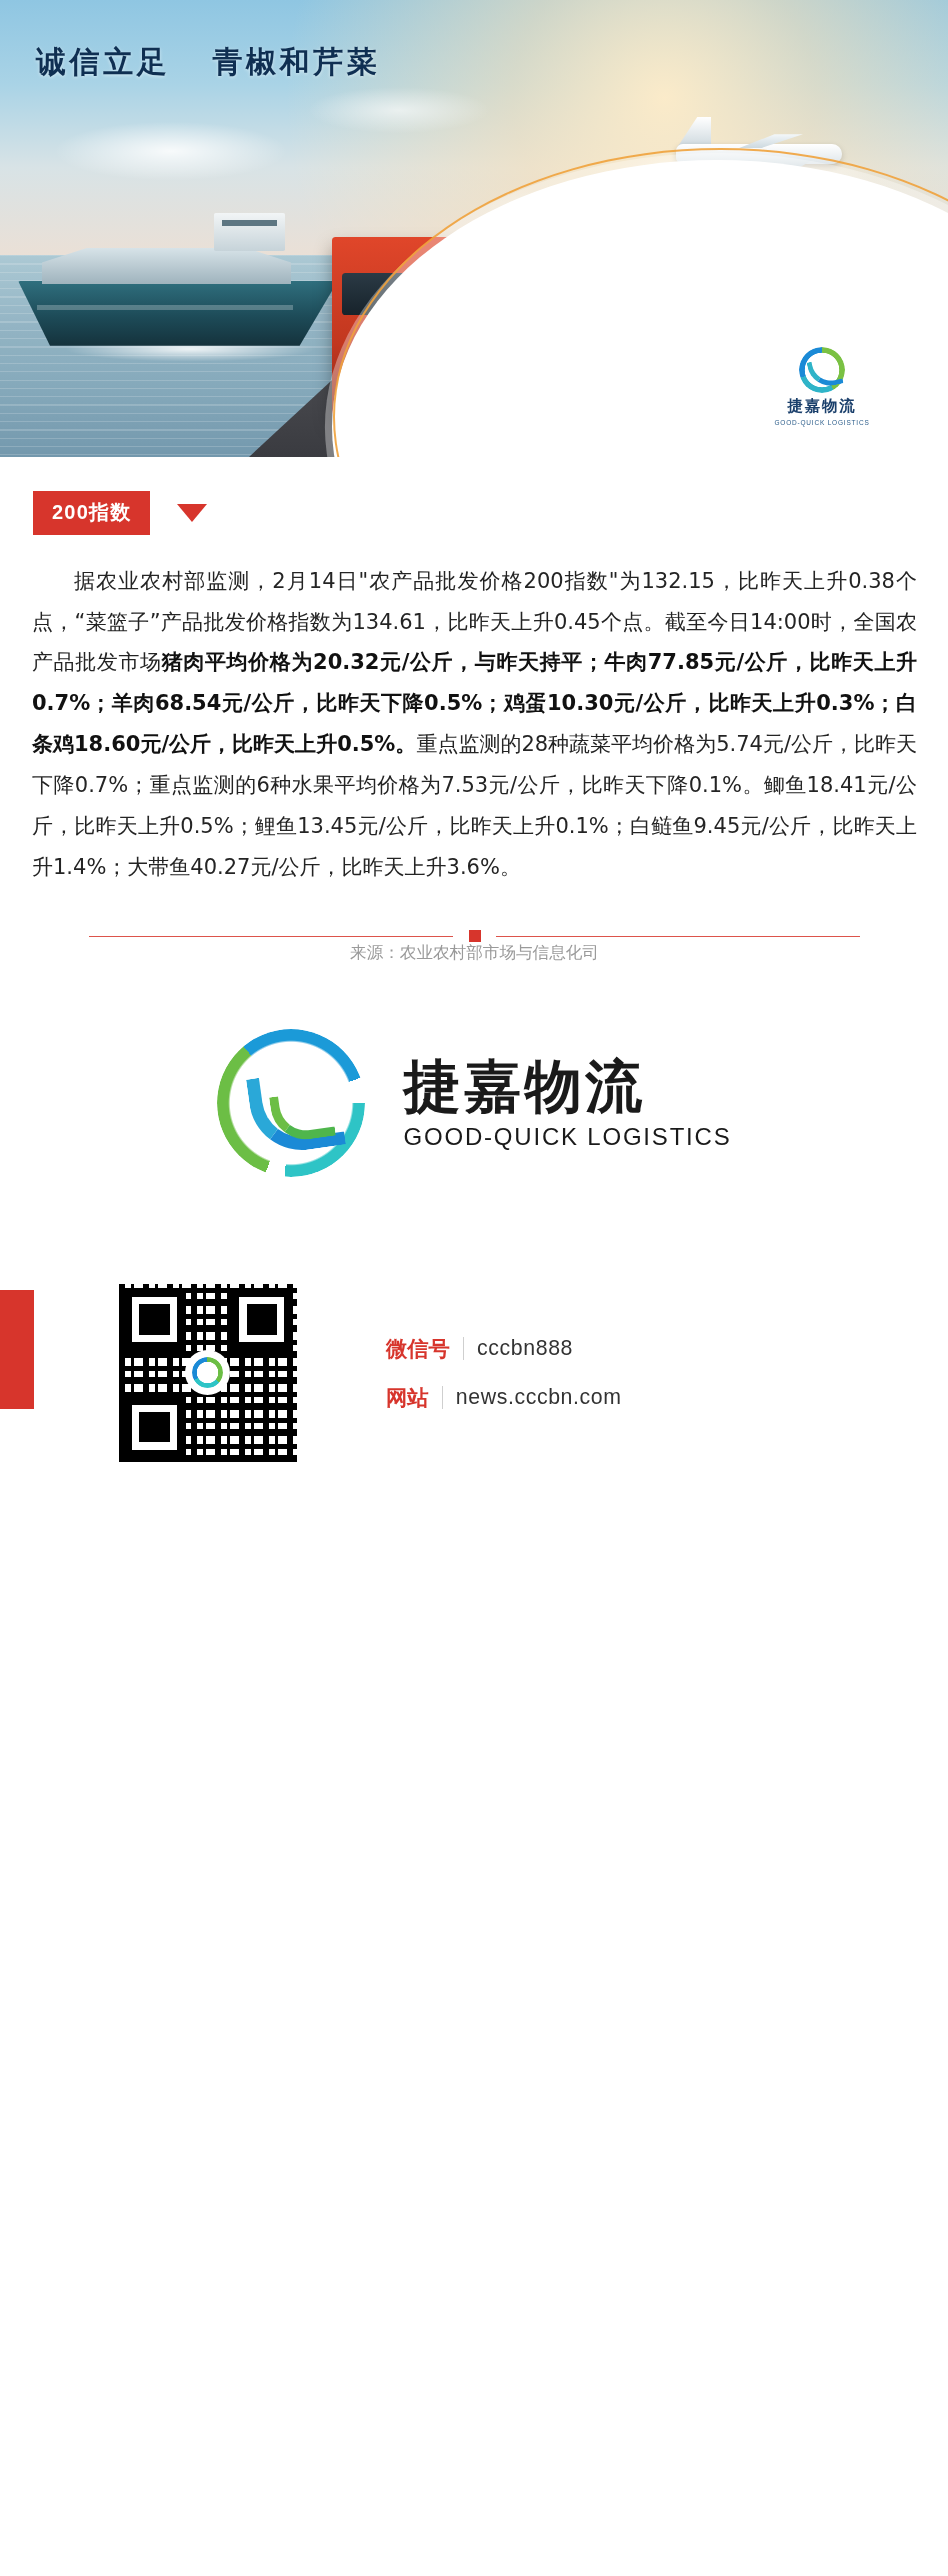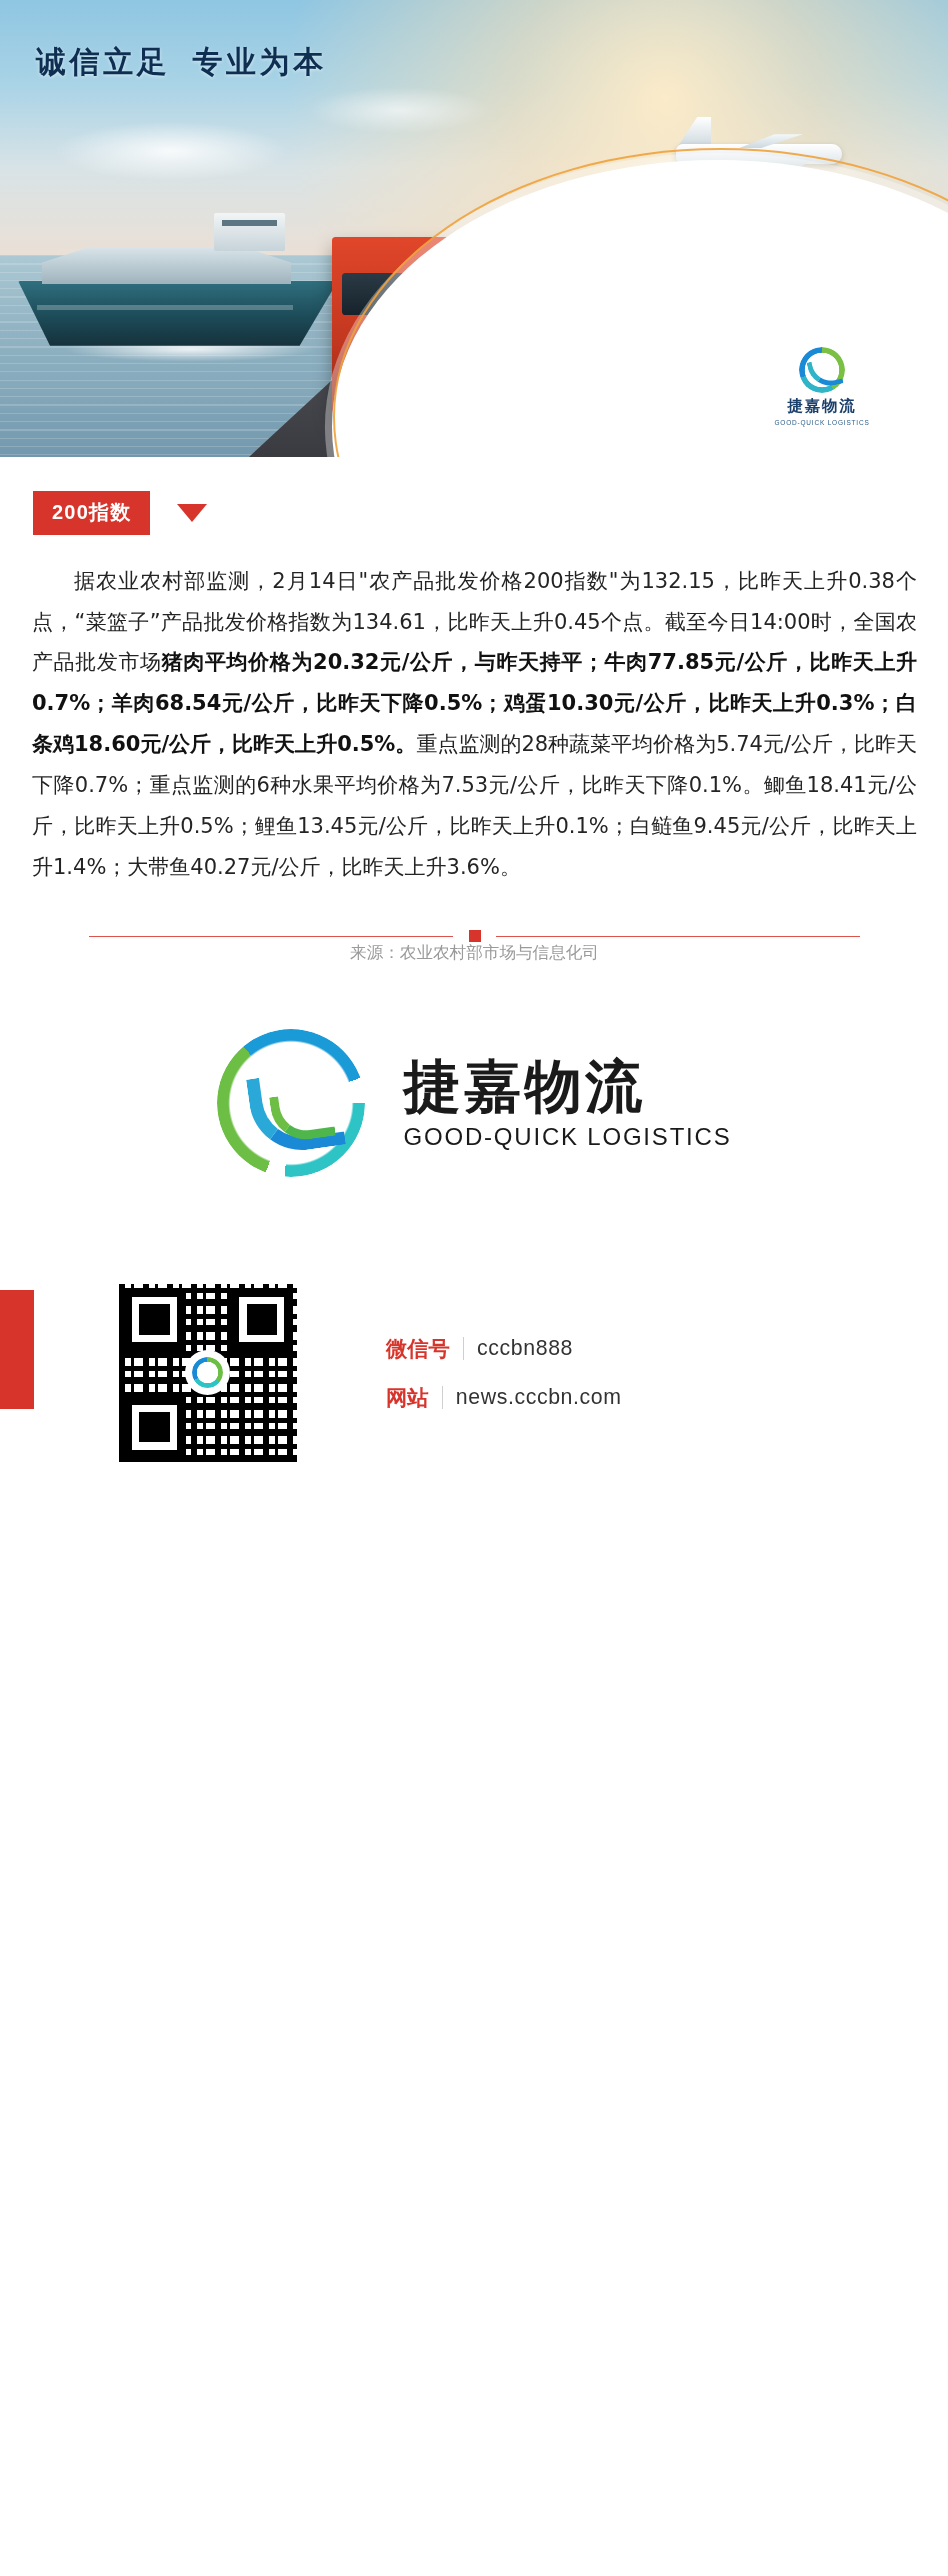--- a/index.html
+++ b/index.html
@@ -149,21 +149,21 @@
     background:linear-gradient(180deg,#f4f8fa,#cdd9df);
     clip-path:polygon(0 100%, 56% 0, 100% 0, 34% 100%);
   }
   
   .slogan{
     position:absolute;left:36px;top:42px;width:664px;
     color:#0f2f52;
     font-family:"DejaVu Serif","Liberation Serif",serif;
     font-weight:bold;
   }
-  .slogan-row{display:flex;gap:22px;}
+  .slogan-row{display:flex;gap:42px;}
   .slogan-col{font-size:30px;letter-spacing:3.6px;text-shadow:0 1.2px 3.6px rgba(255,255,255,.55);}
   .slogan-row + .slogan-row{margin-top:18px;}
   .slogan-row.second{margin-left:6px;}
   
   .hero-arc{
     position:absolute;right:-154px;bottom:-237px;width:771px;height:534px;
     background:#ffffff;border-radius:50%;
     box-shadow:0 0 0 7.1px rgba(255,255,255,.35);
   }
   .hero-arc-line{
@@ -353,21 +353,21 @@
     <div class="plane">
       <div class="plane-tail"></div>
       <div class="plane-body"></div>
       <div class="plane-wing2"></div>
       <div class="plane-wing"></div>
     </div>
 
     <div class="slogan">
       <div class="slogan-row">
         <div class="slogan-col">诚信立足</div>
-        <div class="slogan-col">专业为本</div>
+        <div class="slogan-col">青椒和芹菜</div>
       </div>
     </div>
 
     <div class="hero-arc"></div>
     <div class="hero-arc-line"></div>
 
     <div class="hero-logo">
       <div class="hero-logo-mark">
         <div class="ring"></div>
         <div class="swoosh"></div>

